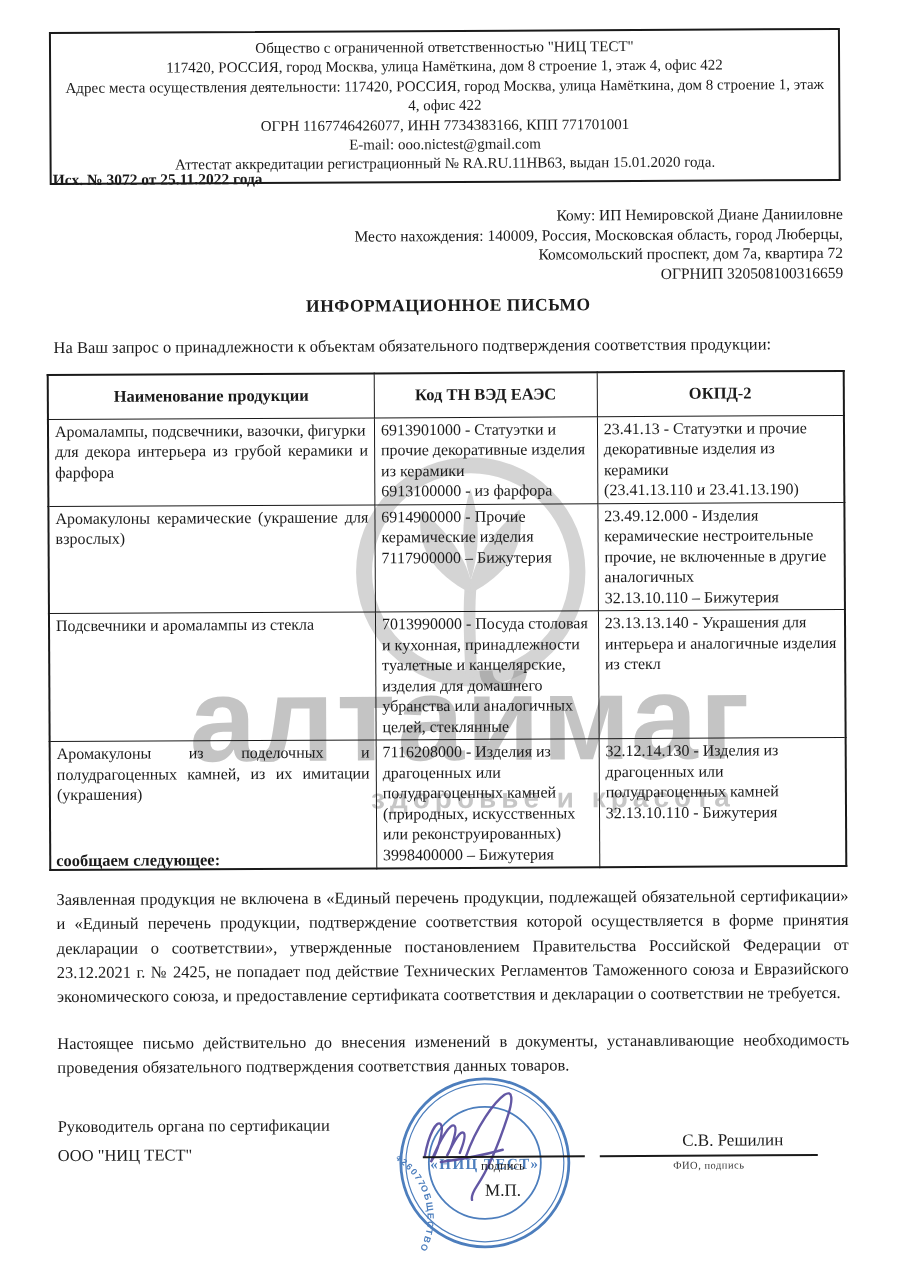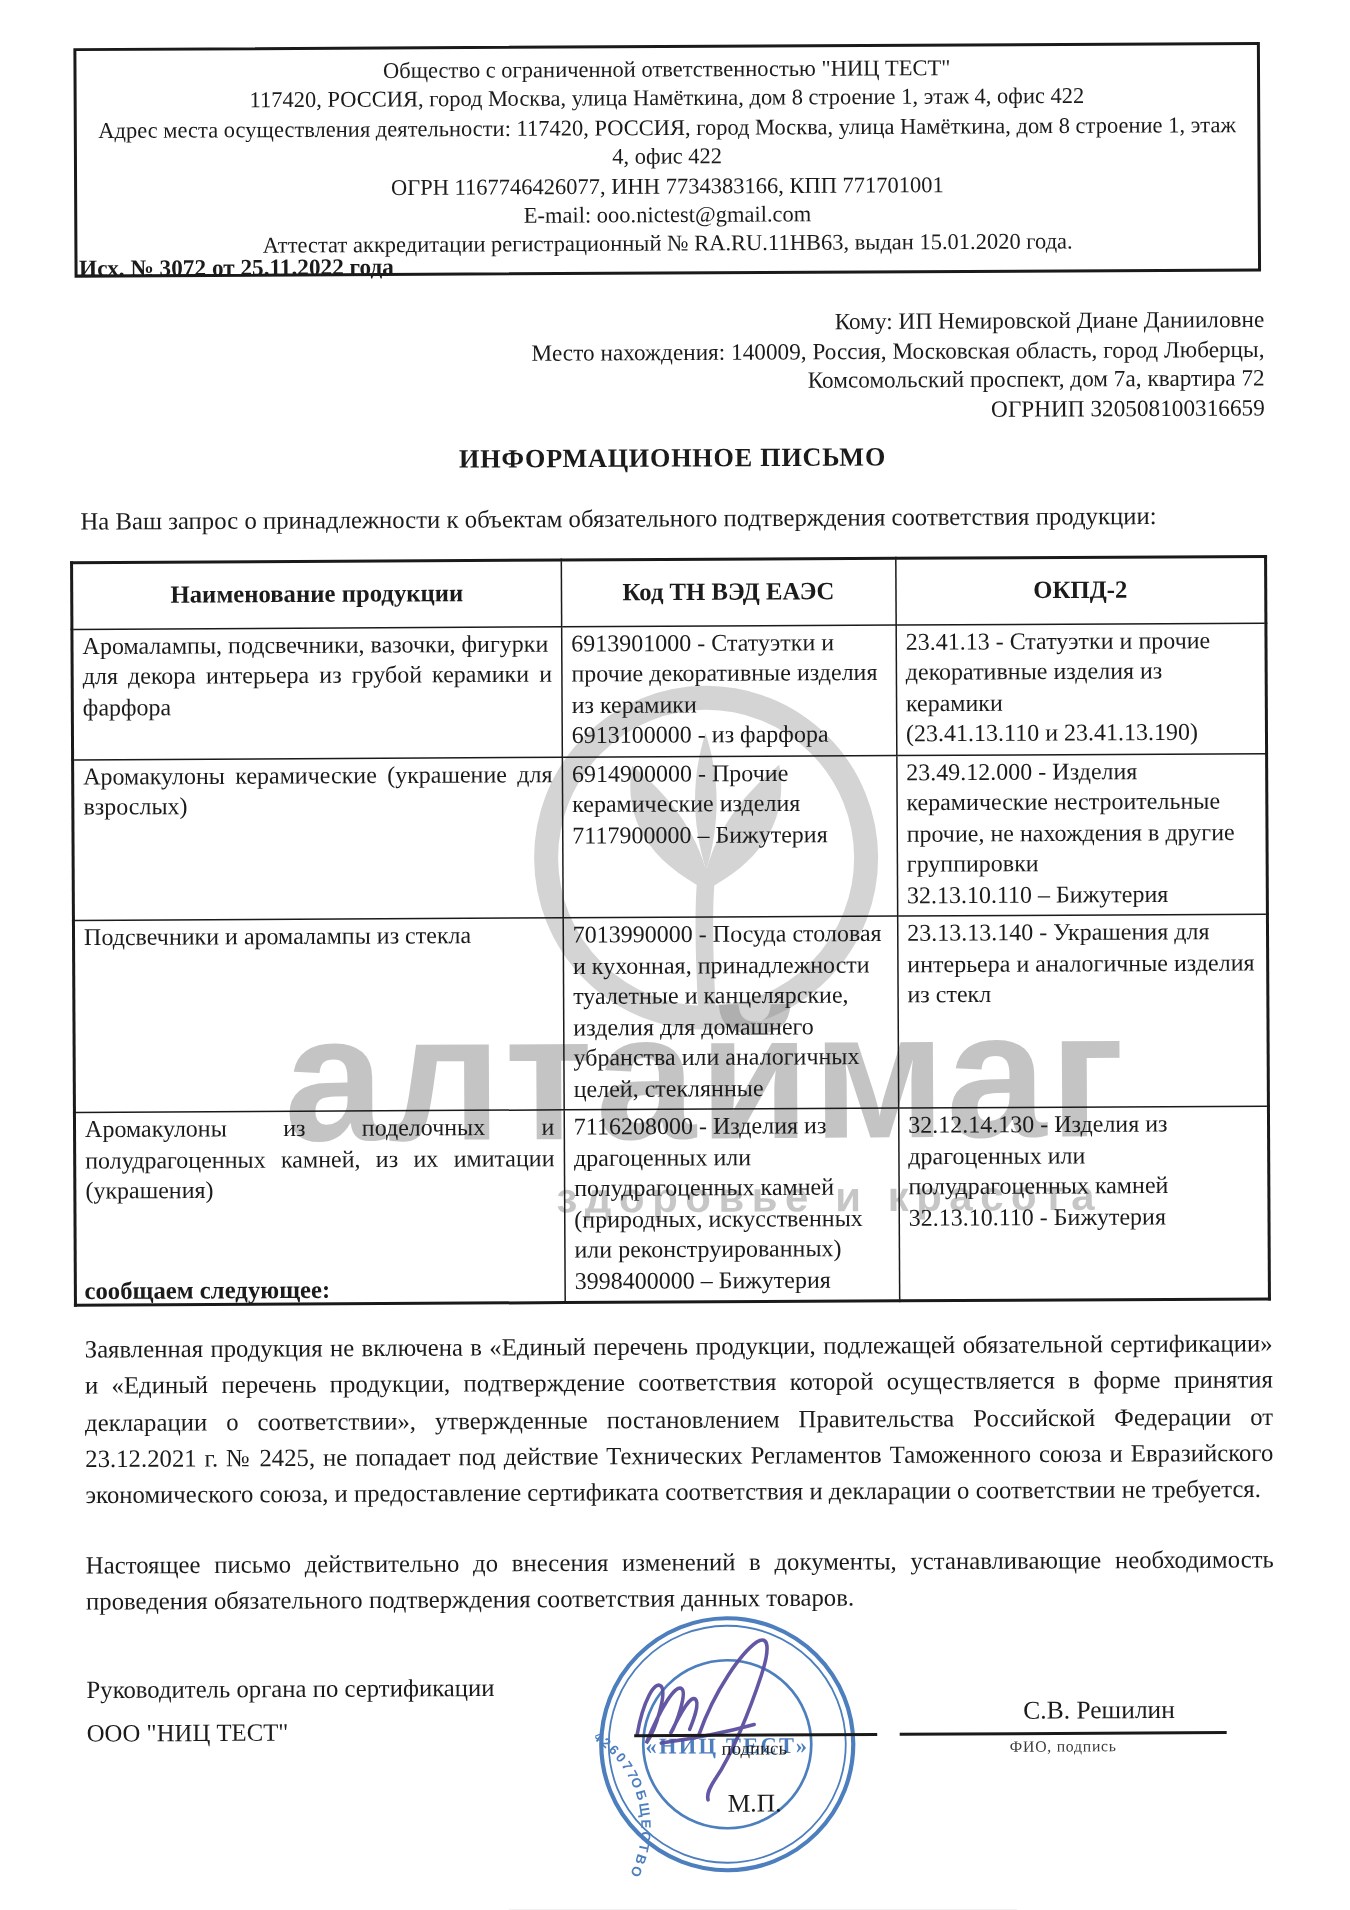--- a/index.html
+++ b/index.html
@@ -73,21 +73,21 @@
   
   .stamp{position:absolute;left:394px;top:1075px;width:176px;height:176px;z-index:2;opacity:0.92;}
   .signature{position:absolute;left:408px;top:1090px;width:132px;height:118px;z-index:3;}
   .sig-line{position:absolute;height:0;border-top:2px solid #1a1a1a;z-index:4;}
   .line-left{left:420px;top:1156px;width:162px;}
   .line-right{left:597px;top:1156px;width:218px;}
   .podpis{
     position:absolute;left:438px;top:1159px;width:124px;text-align:center;
     font-size:12.5px;z-index:5;color:#222;
   }
-  .mp{position:absolute;left:452px;top:1181px;width:96px;text-align:center;font-size:17px;z-index:5;margin-top:12px;}
+  .mp{position:absolute;left:452px;top:1181px;width:96px;text-align:center;font-size:17px;z-index:5;}
   .head-name{position:absolute;left:630px;top:1132px;width:200px;text-align:center;font-size:17px;}
   .fio{
     position:absolute;left:597px;top:1161px;width:218px;text-align:center;
     font-size:10.5px;color:#3a3a3a;letter-spacing:0.5px;
   }
 </style>
 </head>
 <body>
 
 <div class="page">
@@ -151,21 +151,21 @@
 для декора интерьера из грубой керамики и фарфора</td>
             <td class="cell">6913901000 - Статуэтки и прочие декоративные изделия из керамики
 6913100000 - из фарфора</td>
             <td class="cell">23.41.13 - Статуэтки и прочие декоративные изделия из керамики
 (23.41.13.110 и 23.41.13.190)</td>
           </tr>
           <tr class="r2">
             <td class="cell c-name">Аромакулоны керамические (украшение для взрослых)</td>
             <td class="cell">6914900000 - Прочие керамические изделия
 7117900000 – Бижутерия</td>
-            <td class="cell">23.49.12.000  - Изделия керамические нестроительные прочие, не нахождения в другие группировки
+            <td class="cell">23.49.12.000  - Изделия керамические нестроительные прочие, не включенные в другие аналогичных
 32.13.10.110 – Бижутерия</td>
           </tr>
           <tr class="r3">
             <td class="cell c-name">Подсвечники и аромалампы из стекла</td>
             <td class="cell">7013990000 - Посуда столовая и кухонная, принадлежности туалетные и канцелярские, изделия для домашнего убранства или аналогичных целей, стеклянные</td>
             <td class="cell">23.13.13.140 - Украшения для интерьера и аналогичные изделия из стекл</td>
           </tr>
           <tr class="r4">
             <td class="cell c-name">Аромакулоны из поделочных и полудрагоценных камней, из их имитации (украшения)</td>
             <td class="cell">7116208000 - Изделия из драгоценных или полудрагоценных камней (природных, искусственных или реконструированных)

